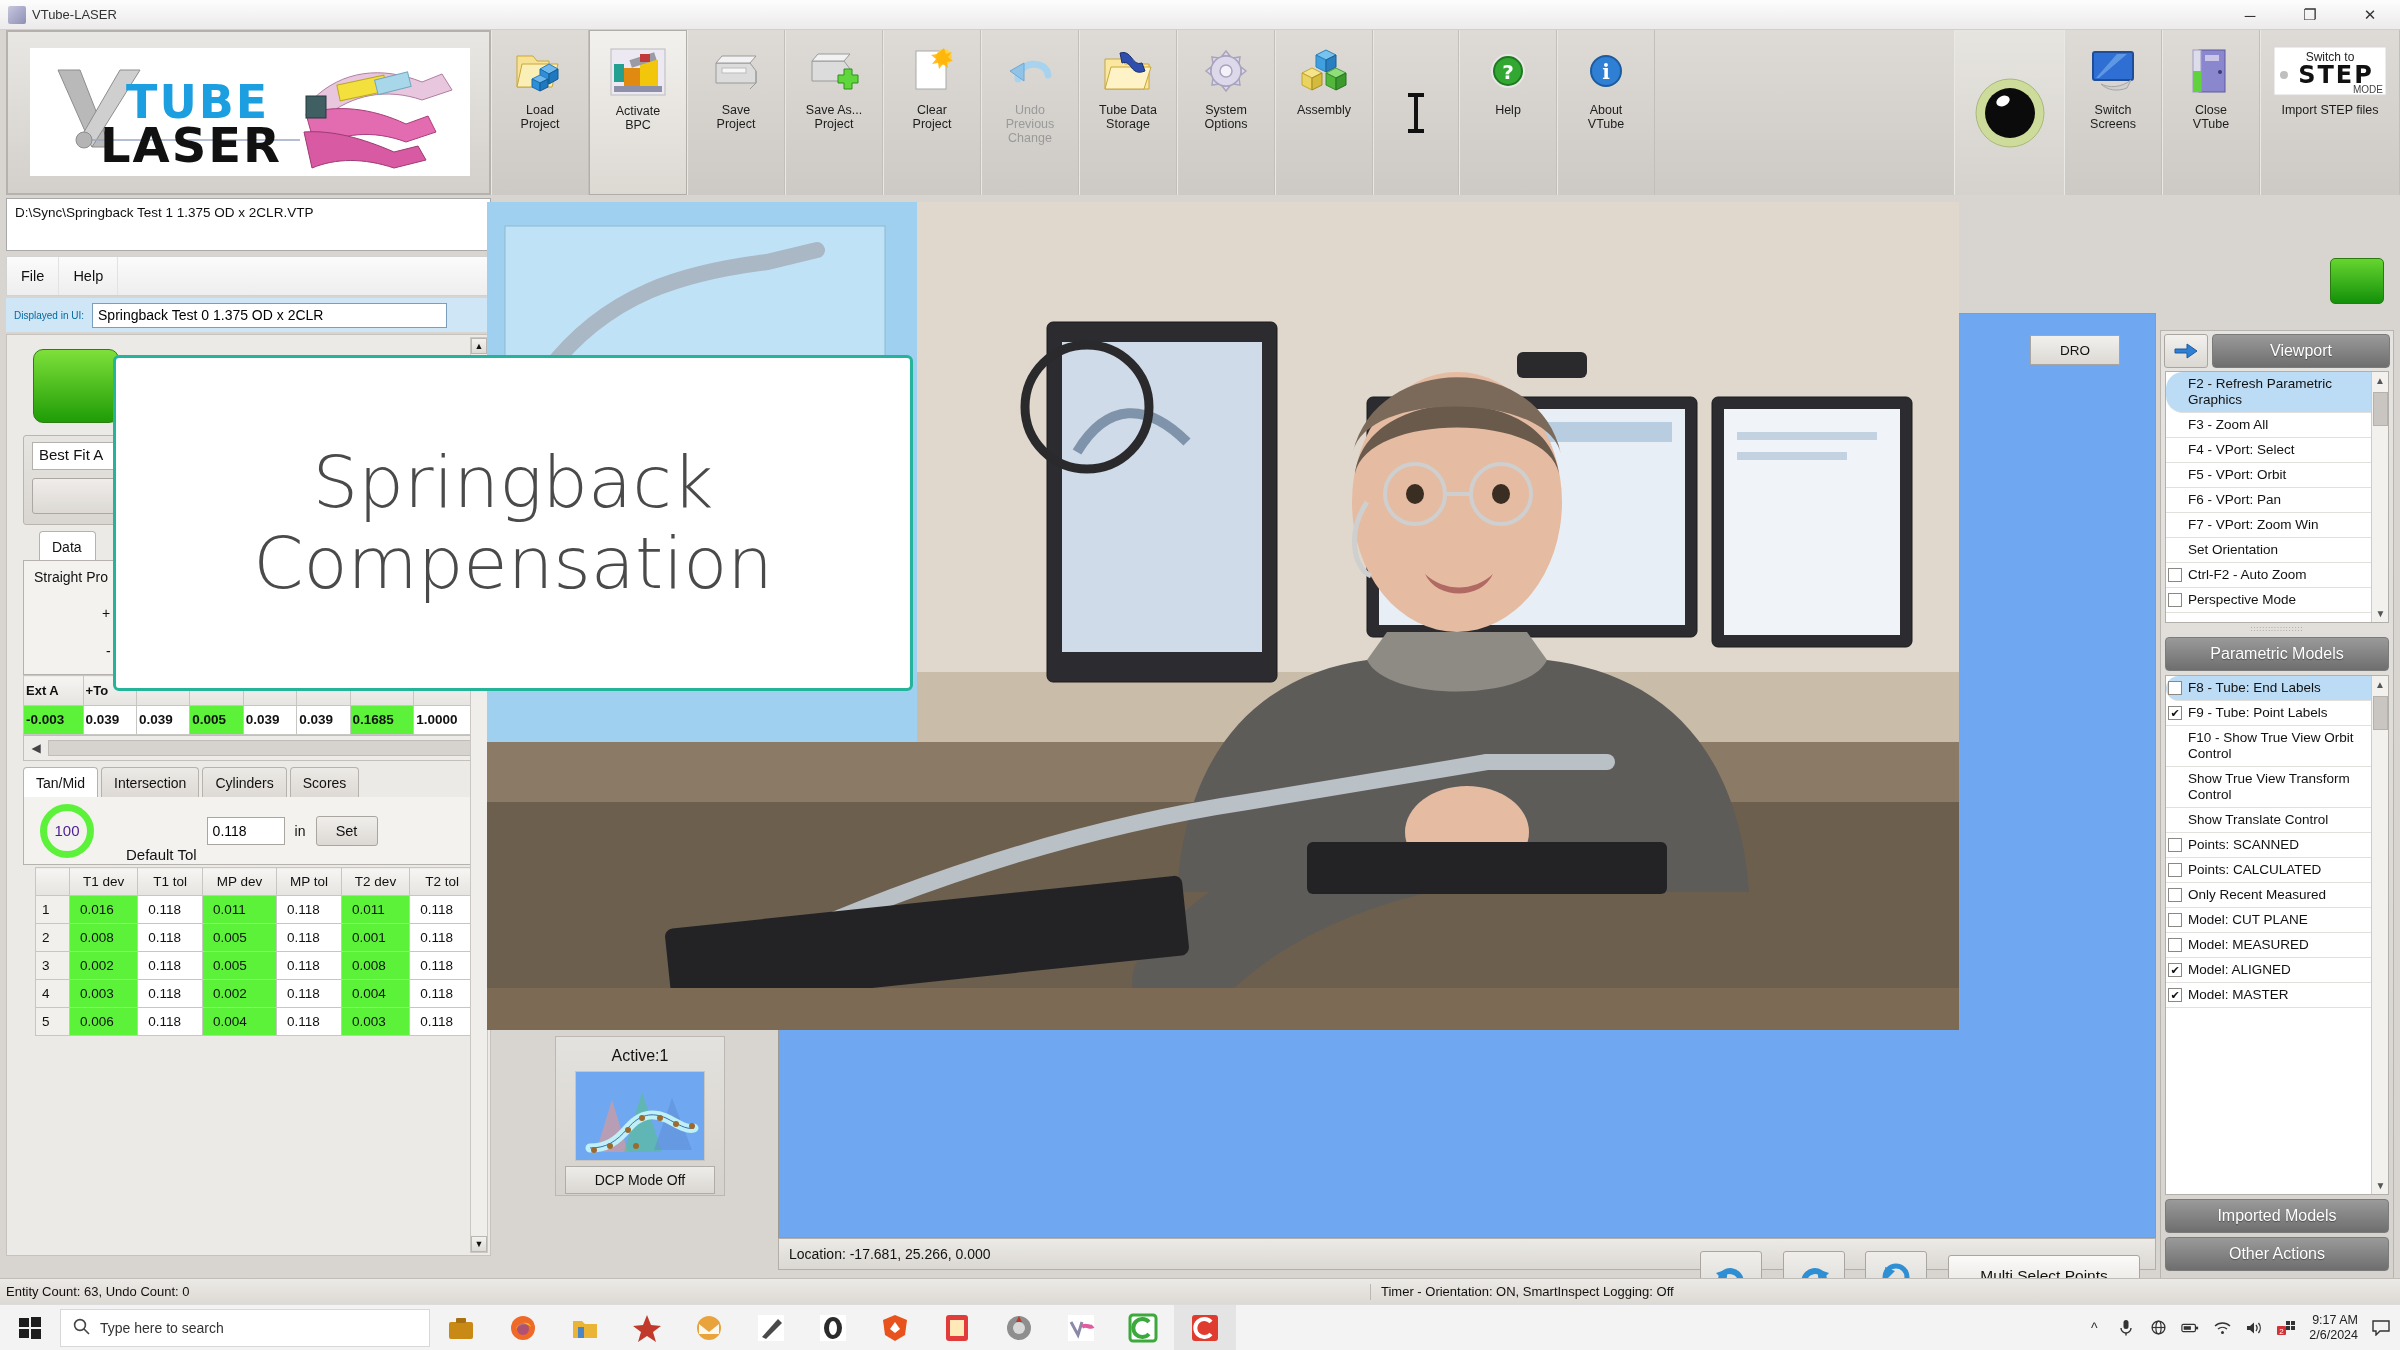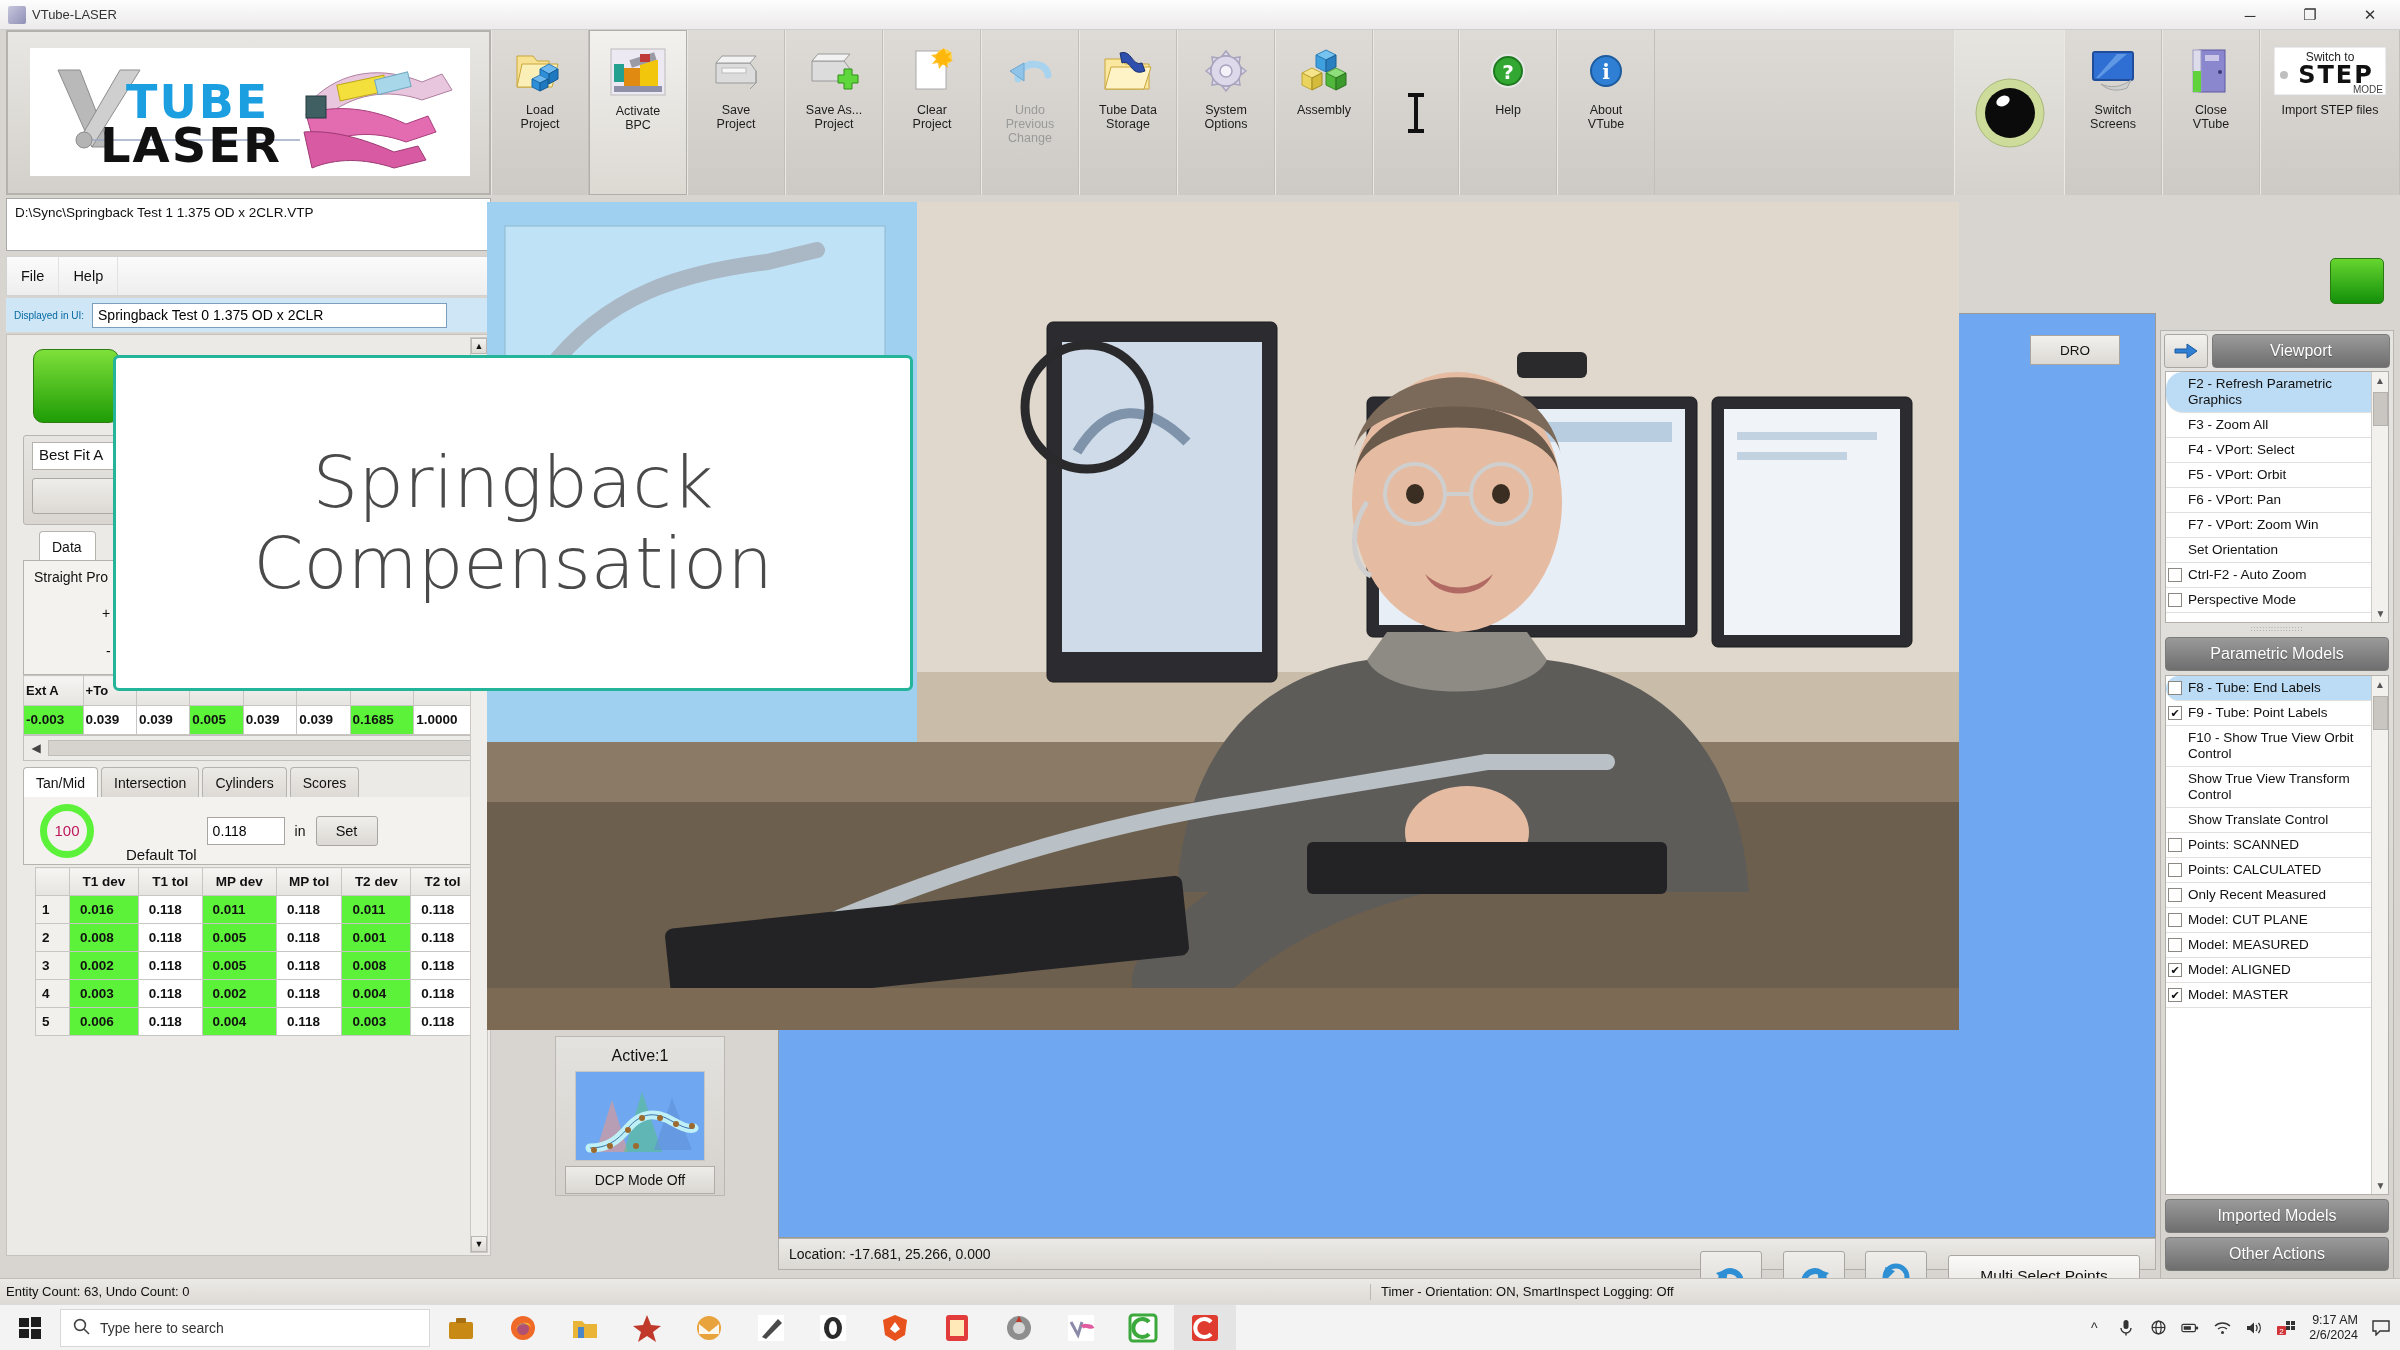--- a/index.html
+++ b/index.html
@@ -124,36 +124,36 @@
   }
   #hscroll .arr{ width:24px;text-align:center;font-size:12px;color:#444;}
   #hscroll .track{ flex:1;height:16px;background:#d6d3ce;border:1px solid #c0bdb8;}
   #subtabs{ position:absolute;left:16px;top:432px; }
   #tol-row{
     position:absolute;left:16px;top:462px;width:455px;height:68px;background:#f4f2ef;
     border:1px solid #b6b3ae;border-top:none; display:flex;align-items:center;gap:10px;padding-left:16px;
   }
   #ring100{
     width:54px;height:54px;border-radius:50%;border:7px solid #5cf23a;
-    display:flex;align-items:center;justify-content:center;font-size:15px;color:#be185d;
+    display:flex;align-items:center;justify-content:center;font-size:15px;color:#4c1d95;
     background:#f4f2ef;
   }
   #tol-row .dtl{ font-size:15px;margin-left:22px;margin-top:47px;}
   #tol-input{ width:78px;height:28px;border:1px solid #a9a6a1;background:#fff;
      font-size:14px;padding:2px 5px;font-family:"Liberation Sans",sans-serif;}
   #tol-row .unit{ font-size:14px; }
   #set-btn{ width:62px;height:30px;background:linear-gradient(#f0eeeb,#dcd9d4);
      border:1px solid #a9a6a1;border-radius:3px;display:flex;align-items:center;
      justify-content:center;font-size:14.5px;}
   #dev-table{
     position:absolute;left:28px;top:532px;width:440px;border-collapse:collapse;
     font-size:13.5px;background:#fff;
   }
   #dev-table th,#dev-table td{
-    border:1px solid #c8c6c2;height:28px;text-align:center;font-weight:bold;padding:0 4px;
+    border:1px solid #c8c6c2;height:28px;text-align:center;font-weight:normal;padding:0 4px;
   }
   #dev-table th{ background:linear-gradient(#f6f5f3,#e6e4e0); }
   #dev-table td.rowidx{ background:#f2f0ed;width:28px;text-align:left;padding-left:6px;}
   #dev-table td.dev{ background:#5cf23a; text-align:left; padding-left:10px;}
   #dev-table td.tol{ text-align:left; padding-left:10px;}
   #lpanel-scroll{ position:absolute;right:2px;top:2px;width:18px;height:916px;
      background:#f0eeeb;border:1px solid #cbc8c3;}
   #lpanel-scroll .sbtn{ width:16px;height:16px;background:linear-gradient(#f4f2ef,#dedbd6);
      border:1px solid #bab7b2;display:flex;align-items:center;justify-content:center;font-size:9px;}
   #lpanel-scroll .sbtn.bottom{ position:absolute;bottom:0;left:0;}

